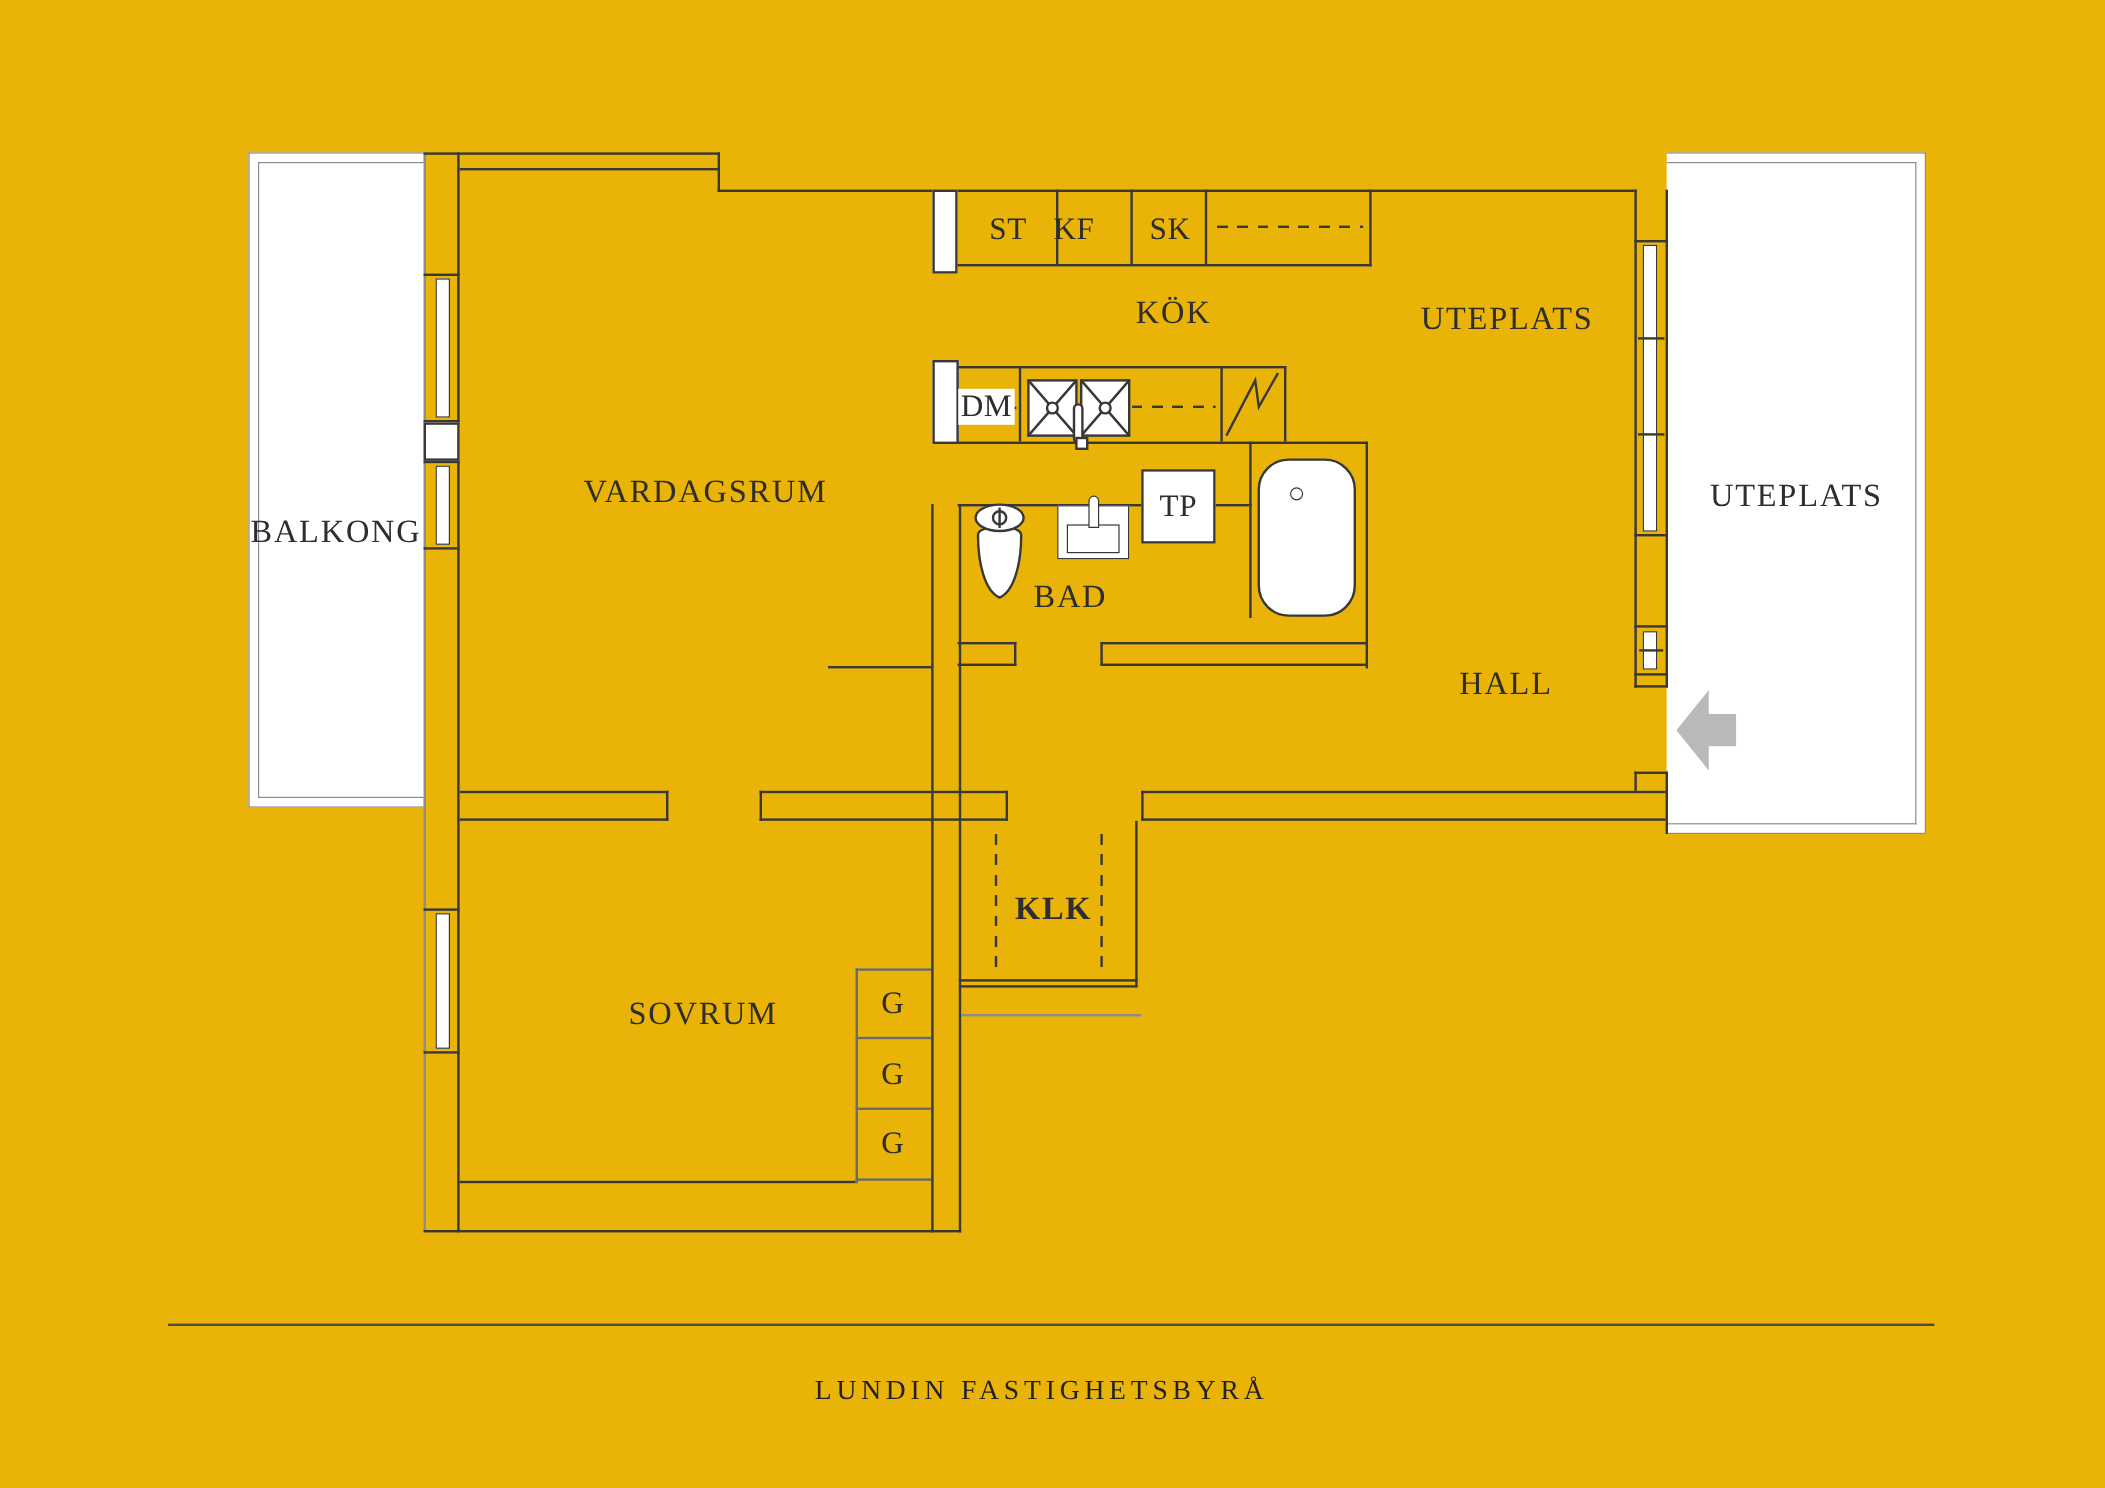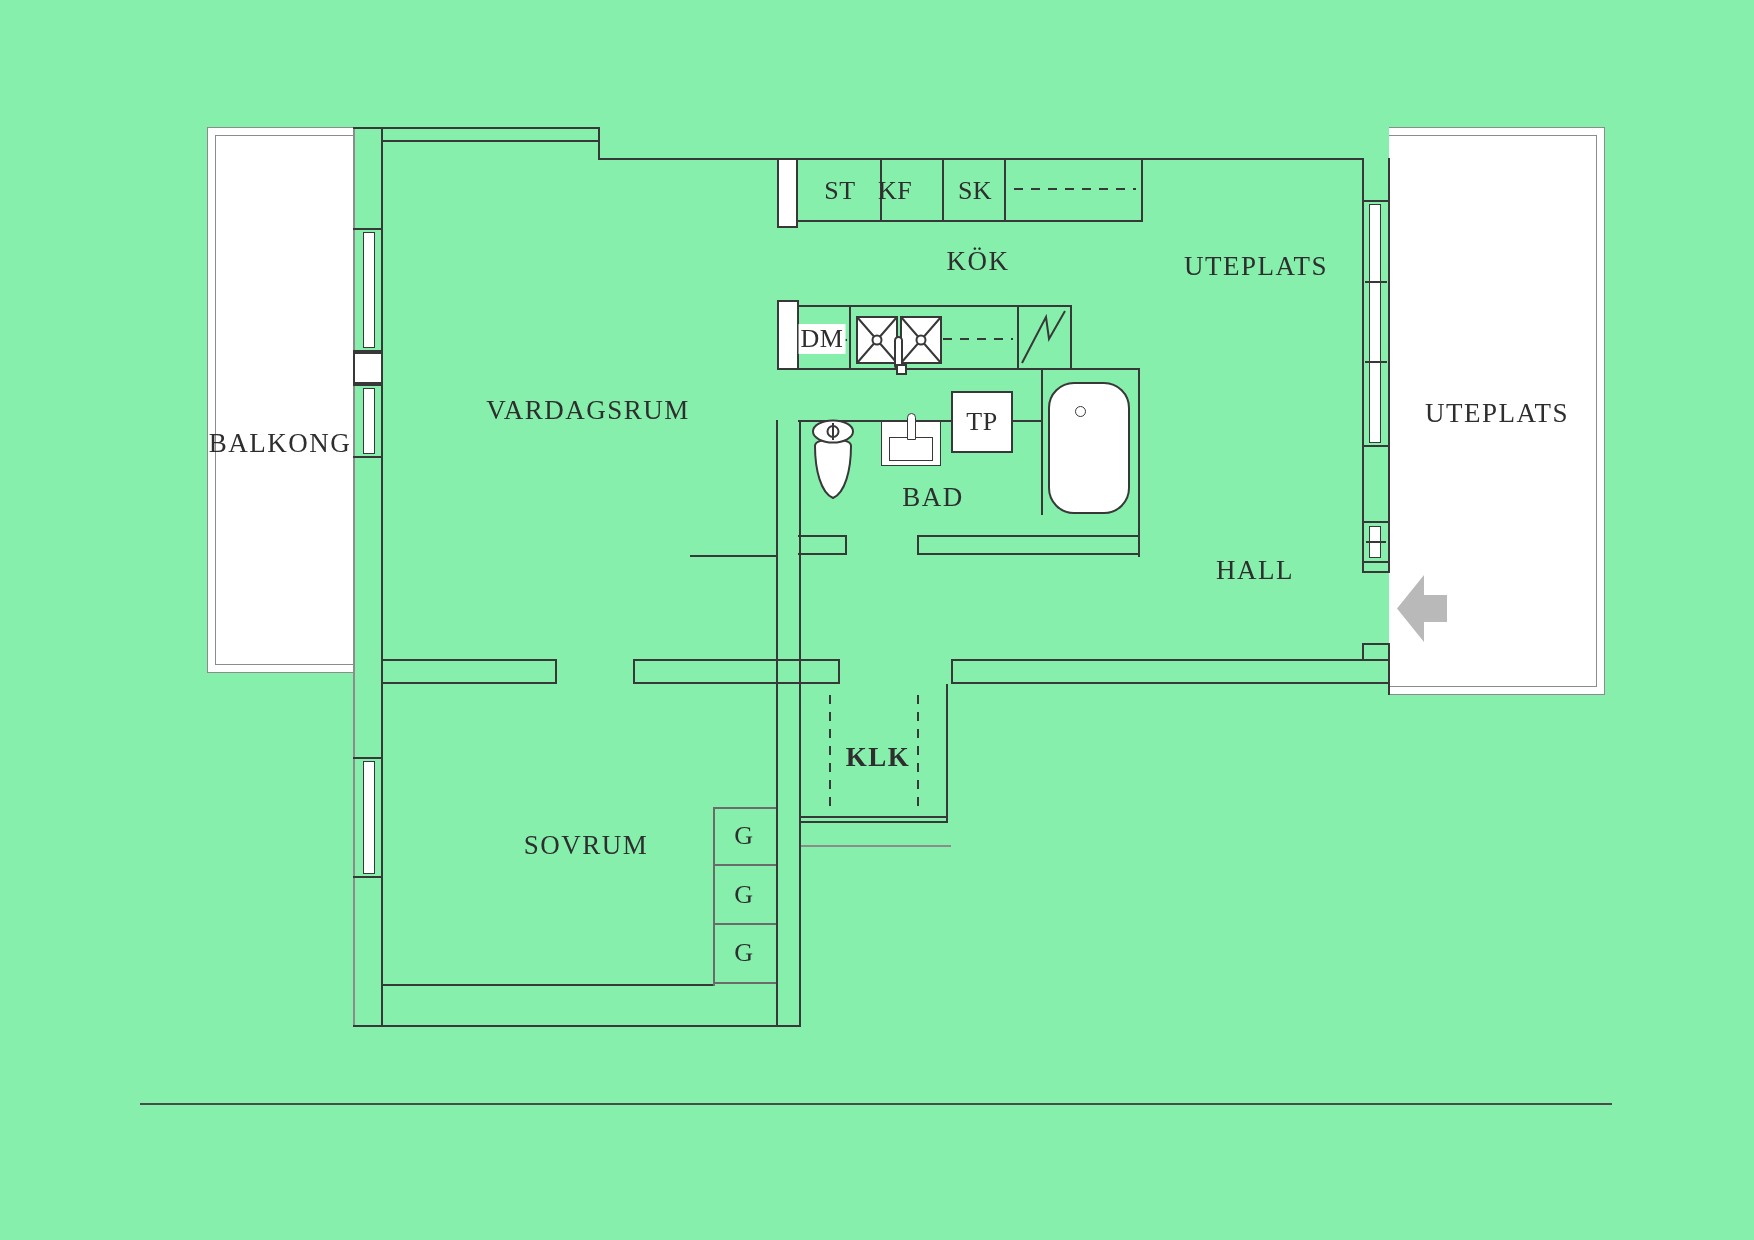--- a/index.html
+++ b/index.html
@@ -1,16 +1,16 @@
 <!DOCTYPE html>
 <html><head>
 <meta charset="utf-8">
 <style>
   html,body{margin:0;padding:0;background:#ffffff;}
-  .plan{position:relative;width:1754px;height:1240px;background:#86efac;overflow:hidden;
+  .plan{position:relative;width:1754px;height:1240px;background:#eab308;overflow:hidden;
         font-family:"Liberation Serif",serif;}
   
   .l{position:absolute;background:#383838;}
   .h{height:2px;} .v{width:2px;}
   .g{background:#8c8c8c;}
   .t{height:1.5px;} .tv{width:1.5px;}
   .dh{position:absolute;height:2px;background:repeating-linear-gradient(90deg,#383838 0 9px,transparent 9px 17px);}
   .dv{position:absolute;width:2px;background:repeating-linear-gradient(180deg,#383838 0 9px,transparent 9px 17px);}
   .box{position:absolute;border:2px solid #383838;background:#fff;box-sizing:border-box;}
   .thin{border-width:1.5px;}
@@ -183,20 +183,21 @@
   <div class="box thin" style="left:889px;top:437px;width:44px;height:24px;"></div>
   <div class="box thin" style="left:907px;top:413px;width:9px;height:27px;border-radius:5px 5px 0 0;"></div>
 
   <div class="arrow" style="left:1397px;top:575px;width:50px;height:67px;"></div>
 
   <span class="lbl" style="left:280px;top:410px;margin-top:33px;">BALKONG</span>
   <span class="lbl" style="left:588px;top:410px;">VARDAGSRUM</span>
   <span class="lbl" style="left:978px;top:261px;">KÖK</span>
   <span class="lbl" style="left:1256px;top:266px;">UTEPLATS</span>
   <span class="lbl" style="left:1497px;top:413px;">UTEPLATS</span>
-  <span class="lbl" style="left:933px;top:497px;">BAD</span>
+  <span class="lbl" style="left:892px;top:497px;">BAD</span>
   <span class="lbl" style="left:1255px;top:570px;font-family:Liberation Serif, serif;">HALL</span>
   <span class="lbl" style="left:878px;top:757px;font-weight:bold;">KLK</span>
   <span class="lbl" style="left:586px;top:845px;">SOVRUM</span>
 
   <i class="footer-line" style="left:140px;top:1103px;width:1472px;"></i>
+  <span class="foot2" style="left:868px;top:1159px;">LUNDIN FASTIGHETSBYRÅ</span>
 
 </div>
 
 </body></html>

